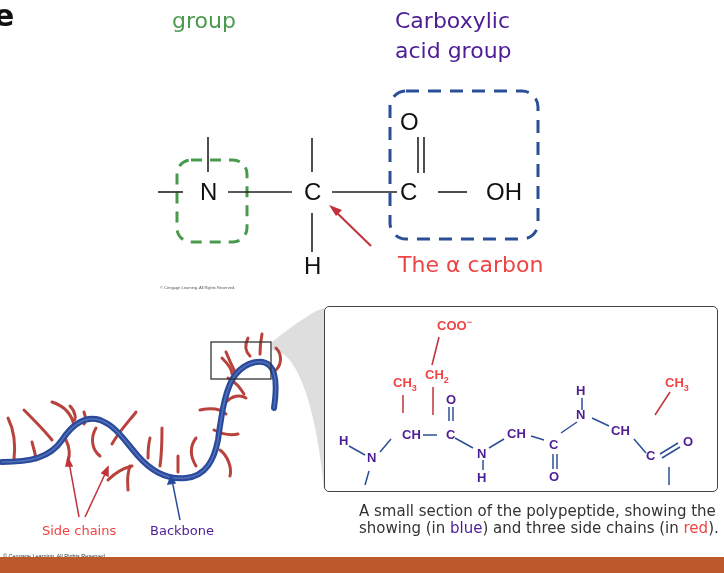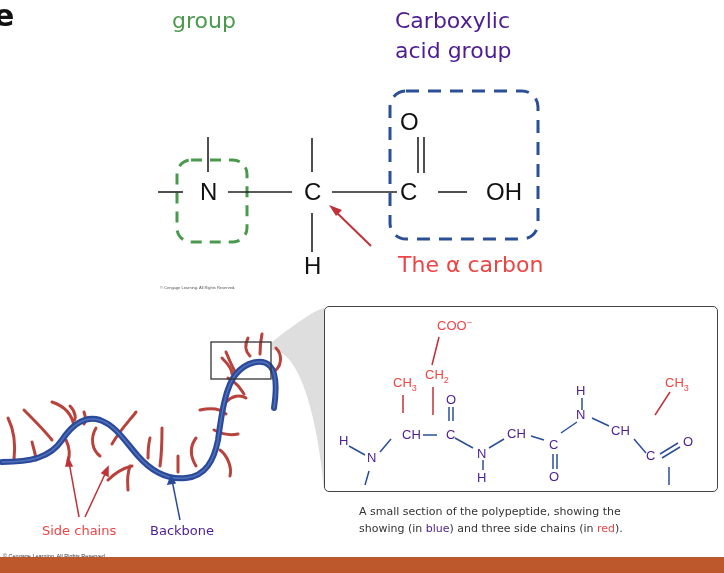--- a/index.html
+++ b/index.html
@@ -6,22 +6,22 @@
   body { width:724px; height:573px; position:relative; overflow:hidden; font-family:"Liberation Sans", sans-serif; }
   .abs { position:absolute; }
   .heading { font-family:"DejaVu Sans", sans-serif; font-size:22px; line-height:30px; font-weight:normal; }
   .green { color:#4a9a4e; }
   .blue { color:#4c1d95; }
   .red { color:#ef4444; }
   .atom { font-family:"Liberation Sans", sans-serif; font-size:24px; color:#111; }
   .copy { font-size:4px; color:#555; white-space:nowrap; }
   .copy2 { font-size:5.5px; color:#333; white-space:nowrap; }
   .label { font-family:"DejaVu Sans", sans-serif; font-size:13px; }
-  .caption { font-family:"DejaVu Sans", sans-serif; font-size:11px; color:#333; line-height:17px; }
-  .chem { font-family:"Liberation Sans", sans-serif; font-weight:normal; font-size:13px; }
+  .caption { font-family:"DejaVu Sans", sans-serif; font-size:15px; color:#333; line-height:17px; }
+  .chem { font-family:"Liberation Sans", sans-serif; font-weight:bold; font-size:13px; }
   .bar { left:0; top:557px; width:724px; height:16px; background:#bd582c; }
   .cornerchar { font-family:"DejaVu Sans", sans-serif; font-weight:bold; font-size:30px; color:#111; }
 </style>
 </head>
 <body>
 
 <div class="abs cornerchar" style="left:-6px; top:-2px;">e</div>
 
 <div>
   <div class="abs heading green" style="left:172px; top:6px;">

